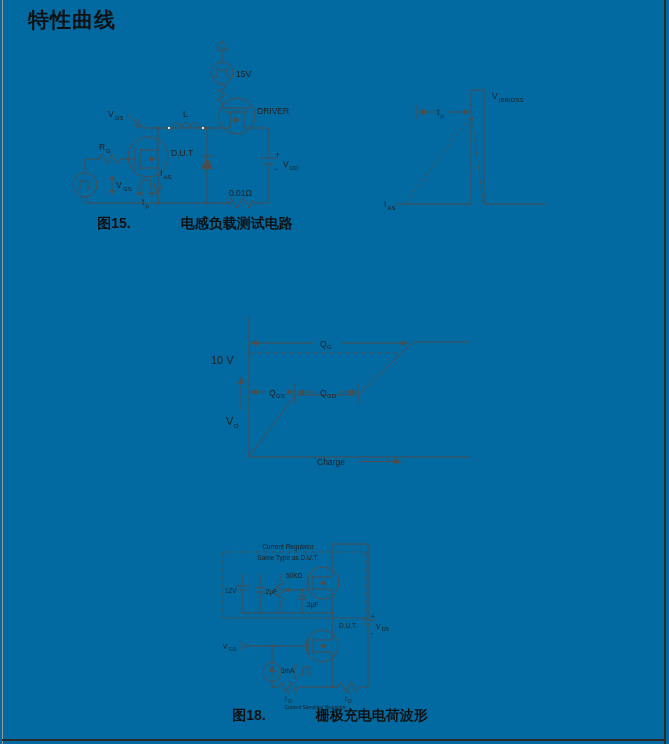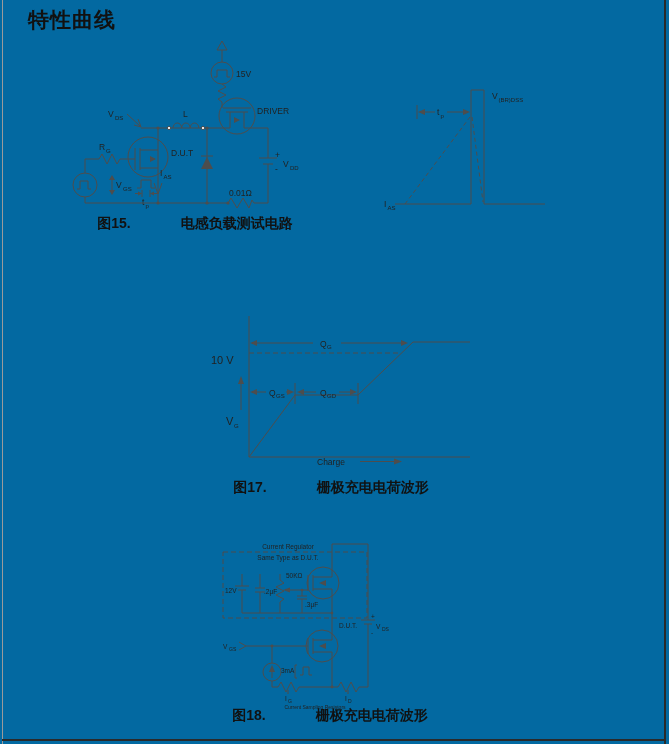--- a/index.html
+++ b/index.html
@@ -227,23 +227,20 @@
     </g>
     <text class="big" x="48" y="117">V</text>
     <text class="sub" x="56" y="119.5">G</text>
     <g>
       <path d="M182,153.5 H220"></path>
       <path class="fill" d="M224,153.5 L216,150.5 L216,156.5 Z"></path>
     </g>
     <text class="lbl" x="139" y="157">Charge</text>
   </svg>
 
-  <div class="caption" style="left:201px;top:479px;width:260px;">
-    <span>图17.</span><span class="ctext">栅极充电电荷波形</span>
-  </div>
 
   <svg class="fig" style="left:220px;top:538px;" width="230" height="180" viewBox="0 0 230 180">
     <g>
       <rect class="dash" x="3" y="14" width="144" height="66"></rect>
     </g>
     <text class="lbl2" x="68" y="11" text-anchor="middle">Current Regulator</text>
     <text class="lbl2" x="68" y="22" text-anchor="middle">Same Type as D.U.T.</text>
 
     <g>
       <path d="M22,36 V48"></path>

